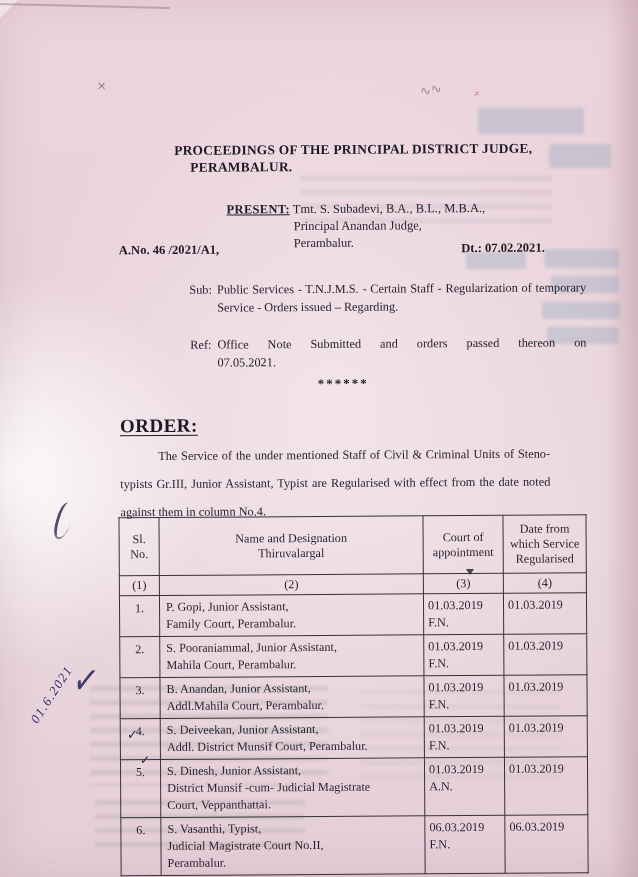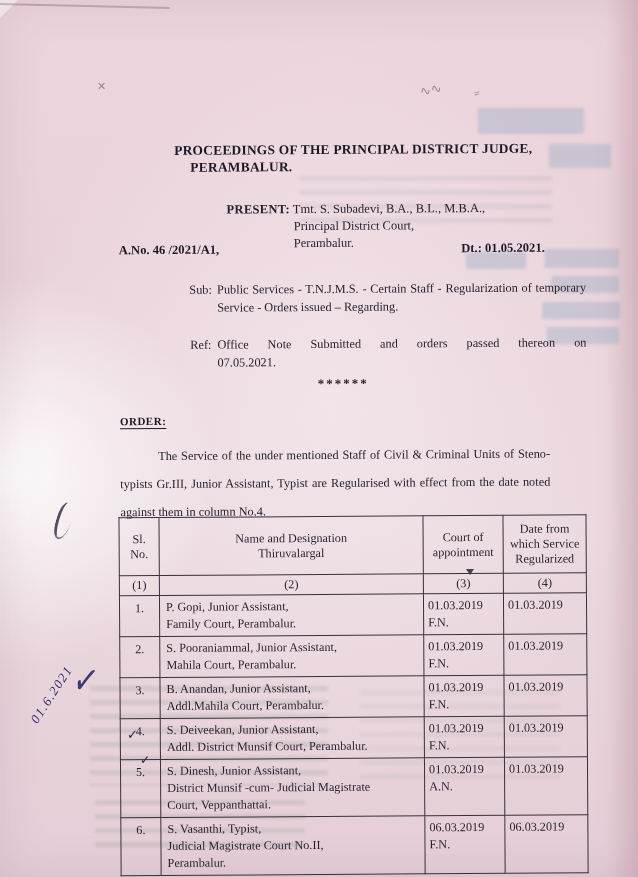--- a/index.html
+++ b/index.html
@@ -24,38 +24,38 @@
 
   .content { position:absolute; inset:0; transform:rotate(-0.35deg); }
 
   .abs { position:absolute; }
 
   .title { left:176px; top:141px; font-weight:bold; font-size:13.4px; line-height:17px;
     letter-spacing:.25px; color:#1d1826; }
   .title-l2 { margin-left:16px; }
 
   .present { left:228px; top:201px; font-size:12.5px; line-height:16.8px; }
-  .present-label { font-weight:bold; letter-spacing:.3px; }
+  .present-label { font-weight:bold; letter-spacing:.3px;text-decoration:underline; }
   .present-indent { margin-left:67px; }
 
   .caseline { left:120px; top:242px; width:426px; display:flex; justify-content:space-between;
     font-weight:bold; font-size:12.6px; color:#1d1826; }
   .caseline span { text-underline-offset:2px; }
 
   .refsub { display:flex; font-size:12.3px; line-height:18px; }
   .refsub .lbl { width:33px; flex:0 0 33px;text-align:center; }
   .sub { left:185px; top:280px; width:402px; }
   .sub .txt { width:369px; text-align:justify; }
   .ref { left:185px; top:335px; width:402px; }
   .ref .txt { width:369px; text-align:justify; text-align-last:justify; white-space:pre-line; }
 
   .stars { left:120px; top:376px; width:447px; text-align:center; font-weight:bold;
     font-size:13px; letter-spacing:2px; color:#1d1826; }
 
-  .order-heading { left:120px; top:414px; font-weight:bold; font-size:11px;
+  .order-heading { left:120px; top:414px; font-weight:bold; font-size:19px;
     letter-spacing:.5px; text-decoration:underline; text-underline-offset:3px; color:#1d1826; }
 
   .order-para { left:120px; top:441px; width:430px; font-size:12.3px; line-height:28px;
     text-align:justify; text-indent:38px; }
 
   table.reg { position:absolute; left:118px; top:516px; width:467px;
     border-collapse:collapse; table-layout:fixed; font-size:12.2px; color:#241f2e; }
   table.reg th, table.reg td { border:1px solid #37313d; }
   table.reg th { font-weight:normal; text-align:center; vertical-align:middle;
     line-height:15px; padding:6px 2px; white-space:pre-line; }
@@ -118,27 +118,27 @@
     <div class="abs title">
       <div>PROCEEDINGS OF THE PRINCIPAL DISTRICT JUDGE,</div>
       <div class="title-l2">PERAMBALUR.</div>
     </div>
 
     <div class="abs present">
       <div>
         <span class="present-label">PRESENT:</span>
         <span>Tmt. S. Subadevi, B.A., B.L., M.B.A.,</span>
       </div>
-      <div class="present-indent">Principal District Court,</div>
+      <div class="present-indent">Principal Anandan Judge,</div>
       <div class="present-indent">Perambalur.</div>
     </div>
 
     <div class="abs caseline">
       <span>A.No. 46 /2021/A1,</span>
-      <span>Dt.: 01.05.2021.</span>
+      <span>Dt.: 07.02.2021.</span>
     </div>
 
     <div class="abs refsub sub">
       <span class="lbl">Sub:</span>
       <div class="txt">Public Services -  T.N.J.M.S. - Certain Staff - Regularization of temporary Service - Orders issued – Regarding.</div>
     </div>
 
     <div class="abs refsub ref">
       <span class="lbl">Ref:</span>
       <div class="txt">Office Note Submitted and orders passed thereon on
@@ -161,21 +161,21 @@
       <thead>
         <tr>
           <th>Sl.
 No.</th>
           <th>Name and Designation
 Thiruvalargal</th>
           <th>Court of
 appointment</th>
           <th>Date from
 which Service
-Regularized</th>
+Regularised</th>
         </tr>
         <tr>
           <th class="colnum">(1)</th>
           <th class="colnum">(2)</th>
           <th class="colnum">(3)</th>
           <th class="colnum">(4)</th>
         </tr>
       </thead>
       <tbody>
         <tr>

